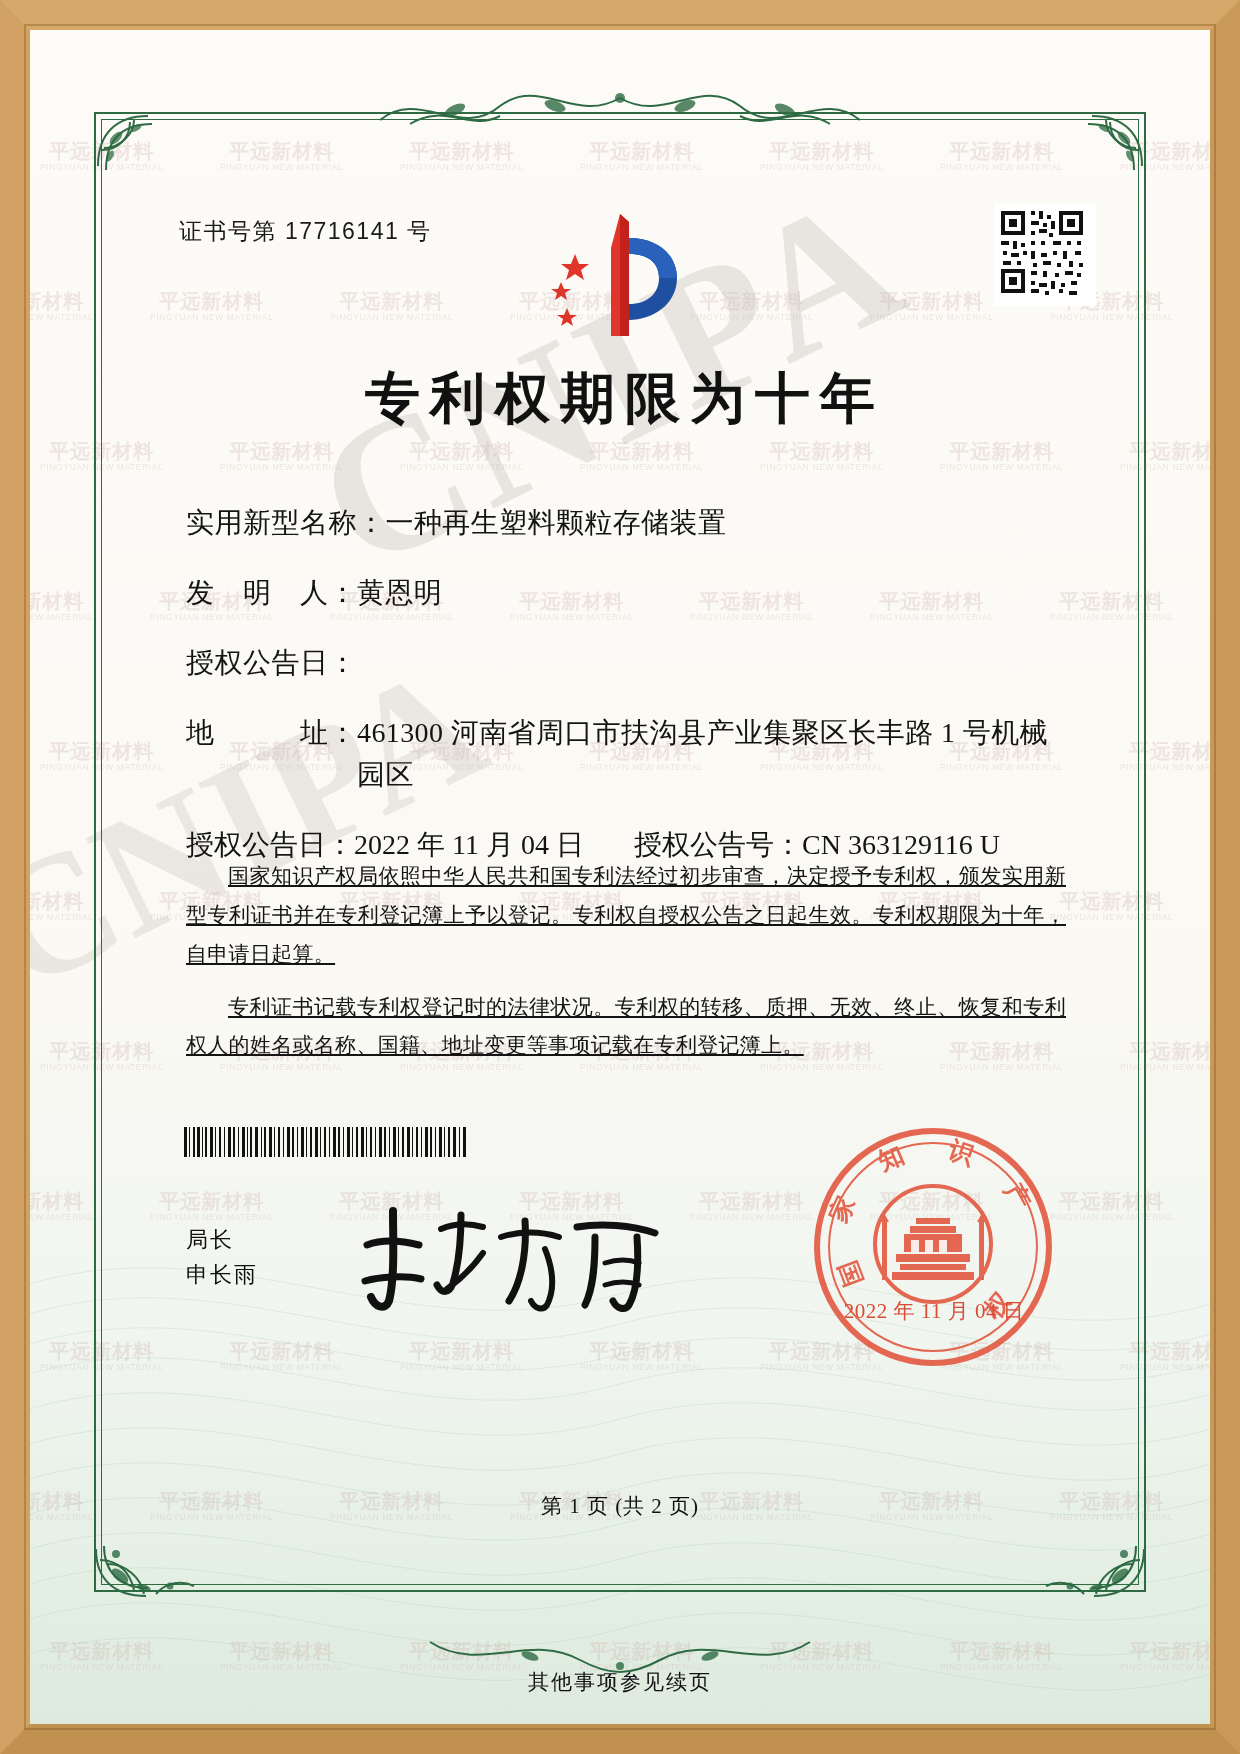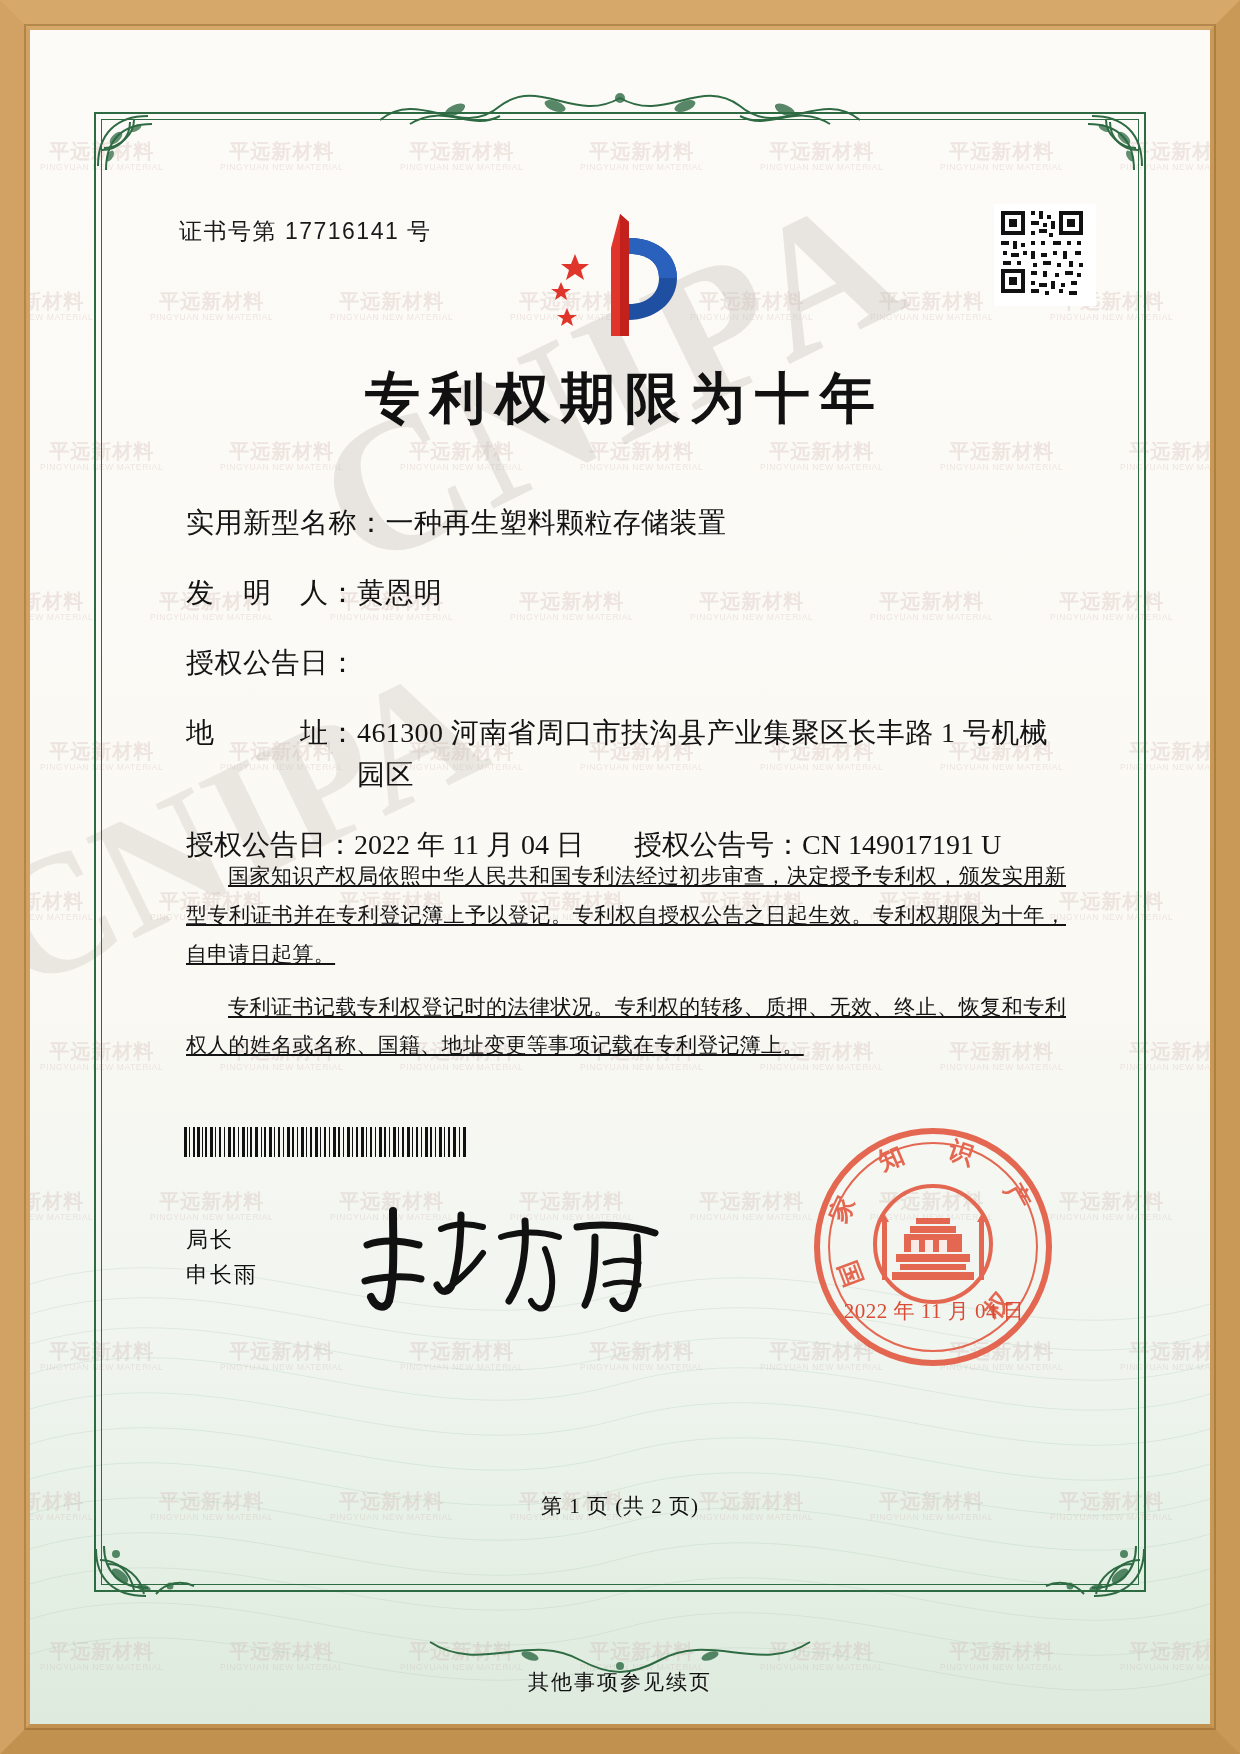--- a/index.html
+++ b/index.html
@@ -879,21 +879,21 @@
             <div class="field-label">地　　　址：</div>
             <div class="field-value">461300 河南省周口市扶沟县产业集聚区长丰路 1 号机械园区</div>
           </div>
           <div class="field-row two-col">
             <div class="col-left">
               <span>授权公告日：</span>
               <span>2022 年 11 月 04 日</span>
             </div>
             <div class="col-right">
               <span>授权公告号：</span>
-              <span>CN 149017191 U</span>
+              <span>CN 363129116 U</span>
             </div>
           </div>
         </div>
 
       <div class="paragraphs" id="paragraphs-container">
           <p>国家知识产权局依照中华人民共和国专利法经过初步审查，决定授予专利权，颁发实用新型专利证书并在专利登记簿上予以登记。专利权自授权公告之日起生效。专利权期限为十年，自申请日起算。</p>
           <p>专利证书记载专利权登记时的法律状况。专利权的转移、质押、无效、终止、恢复和专利权人的姓名或名称、国籍、地址变更等事项记载在专利登记簿上。</p>
         </div>
 
       <svg class="barcode" viewBox="0 0 290 30" preserveAspectRatio="none">

